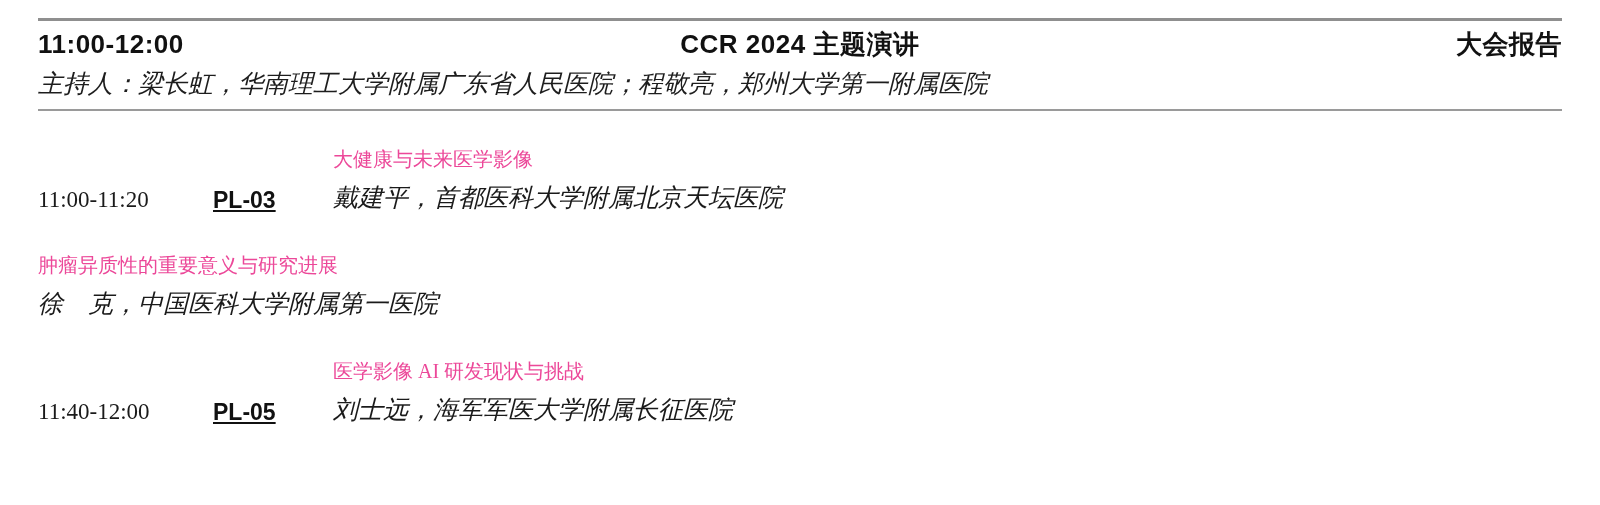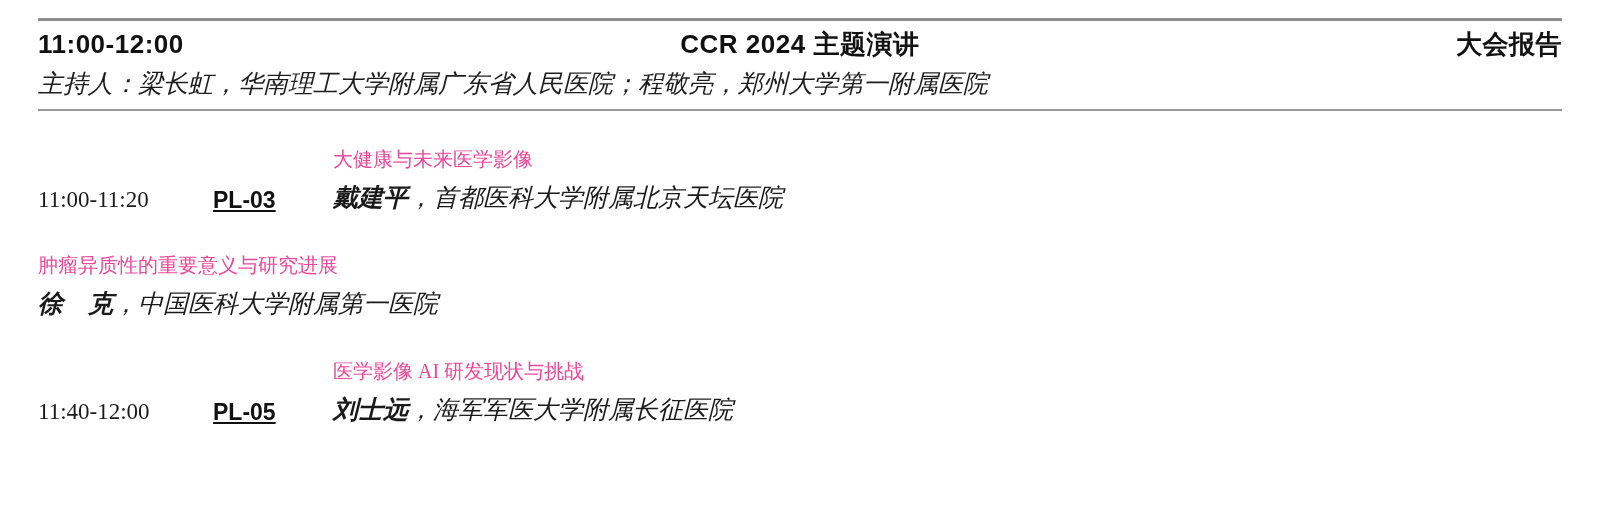--- a/index.html
+++ b/index.html
@@ -114,21 +114,21 @@
   .sess-speaker {
     font-family: "Liberation Serif", "DejaVu Serif", serif;
     font-style: italic;
     font-size: 25px;
     line-height: 38px;
     color: #1a1a1a;
     white-space: nowrap;
     padding-top: 2px;
   }
   .sess-speaker .name {
-    font-weight: bold;
+    font-weight: normal;
   }
 </style>
 </head>
 <body>
 
 <div class="page">
 
   <div class="rule-top"></div>
 
   <div class="header-row">

